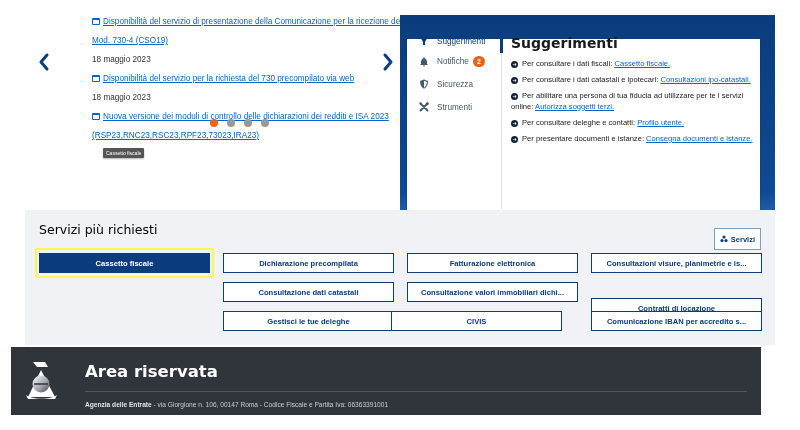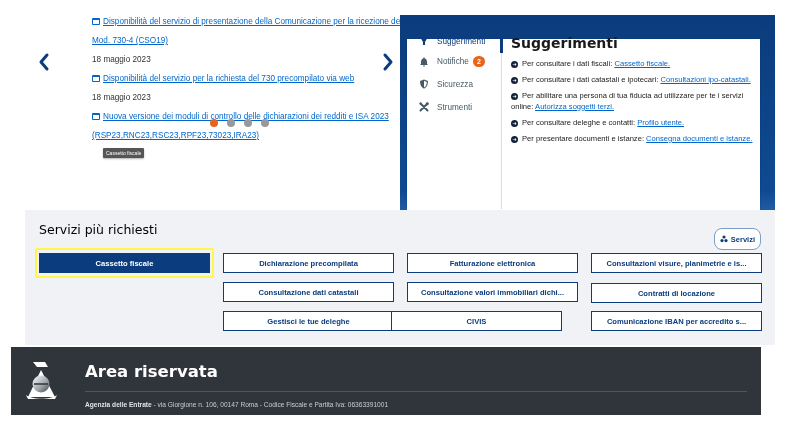--- a/index.html
+++ b/index.html
@@ -33,21 +33,21 @@
     .badge { display: inline-block; width: 12px; height: 11px; line-height: 11px; border-radius: 6px; background: #e8641b; color: #fff; font-size: 7px; text-align: center; margin-left: 4px; font-weight: bold; }
     .sugg { position: absolute; left: 104px; top: -4px; width: 245px; }
     .sugg-title { font-size: 14px; font-family: "DejaVu Sans", sans-serif; color: #1a1a1a; margin-bottom: 7px; }
     .sugg-item { font-size: 7.6px; line-height: 11px; color: #1a1a1a; margin-bottom: 5px; }
     .sugg-item .arrow { display: inline-block; width: 7px; height: 7px; border-radius: 50%; background: #12223a; color: #fff; font-size: 5px; line-height: 7px; text-align: center; margin-right: 4px; vertical-align: 0px; }
     .sugg-link { color: #0066cc; text-decoration: underline; cursor: pointer; }
 
     
     .services { position: absolute; left: 25px; top: 210px; width: 750px; height: 135px; background: #f0f2f5; }
     .services-title { position: absolute; left: 14px; top: 12px; font-family: "DejaVu Sans", sans-serif; font-size: 12.5px; color: #000000; font-weight: 500; }
-    .servizi-btn { position: absolute; right: 14px; top: 18px; height: 22px; padding: 0 5px; border: 1px solid #7a9fc8; background: #fff; color: #0b3c7d; font-size: 7.5px; font-weight: bold; display: flex; align-items: center; border-radius: 8px; cursor: pointer; }
+    .servizi-btn { position: absolute; right: 14px; top: 18px; height: 22px; padding: 0 5px; border: 1px solid #7a9fc8; background: #fff; color: #0b3c7d; font-size: 7.5px; font-weight: bold; display: flex; align-items: center; border-radius: 0; cursor: pointer; }
     .servizi-btn svg { width: 8px; height: 8px; margin-right: 3px; }
     .svc-btn { position: absolute; width: 171px; height: 20px; border: 1px solid #0b3c7d; background: #fff; color: #0b3c7d; font-size: 7.6px; font-weight: bold; display: flex; align-items: center; justify-content: center; white-space: nowrap; overflow: hidden; cursor: pointer; }
     .svc-btn.primary { background: #0b3c7d; color: #fff; }
     .focus-ring { position: absolute; left: 10px; top: 38px; width: 179px; height: 30px; border: 2px solid #fff64d; border-radius: 2px; }
 
     
     .footer { position: absolute; left: 11px; top: 347px; width: 750px; height: 68px; background: #30353b; }
     .logo { position: absolute; left: 14px; top: 14px; width: 33px; height: 40px; }
     .footer-title { position: absolute; left: 74px; top: 15px; font-family: "DejaVu Sans", sans-serif; font-size: 16.5px; font-weight: bold; color: #fff; }
     .footer-divider { position: absolute; left: 74px; top: 44px; width: 662px; height: 1px; background: #4f555c; }
@@ -155,21 +155,21 @@
 
     <div class="focus-ring"></div>
 
     <button class="svc-btn primary" style="left:14px;top:43px">Cassetto fiscale</button>
     <button class="svc-btn" style="left:198px;top:43px">Dichiarazione precompilata</button>
     <button class="svc-btn" style="left:382px;top:43px">Fatturazione elettronica</button>
     <button class="svc-btn" style="left:566px;top:43px">Consultazioni visure, planimetrie e is...</button>
 
     <button class="svc-btn" style="left:198px;top:72px">Consultazione dati catastali</button>
     <button class="svc-btn" style="left:382px;top:72px">Consultazione valori immobiliari dichi...</button>
-    <button class="svc-btn" style="left:566px;top:73px">Contratti di locazione</button>
+    <button class="svc-btn" style="left:566px;top:88px">Contratti di locazione</button>
 
     <button class="svc-btn" style="left:198px;top:101px">Gestisci le tue deleghe</button>
     <button class="svc-btn" style="left:366px;top:101px">CIVIS</button>
     <button class="svc-btn" style="left:566px;top:101px">Comunicazione IBAN per accredito s...</button>
   </section>
 
   <footer class="footer">
     <svg class="logo" viewBox="0 0 33 40">
       <defs>
         <linearGradient id="lg" x1="0" y1="0" x2="1" y2="1">

